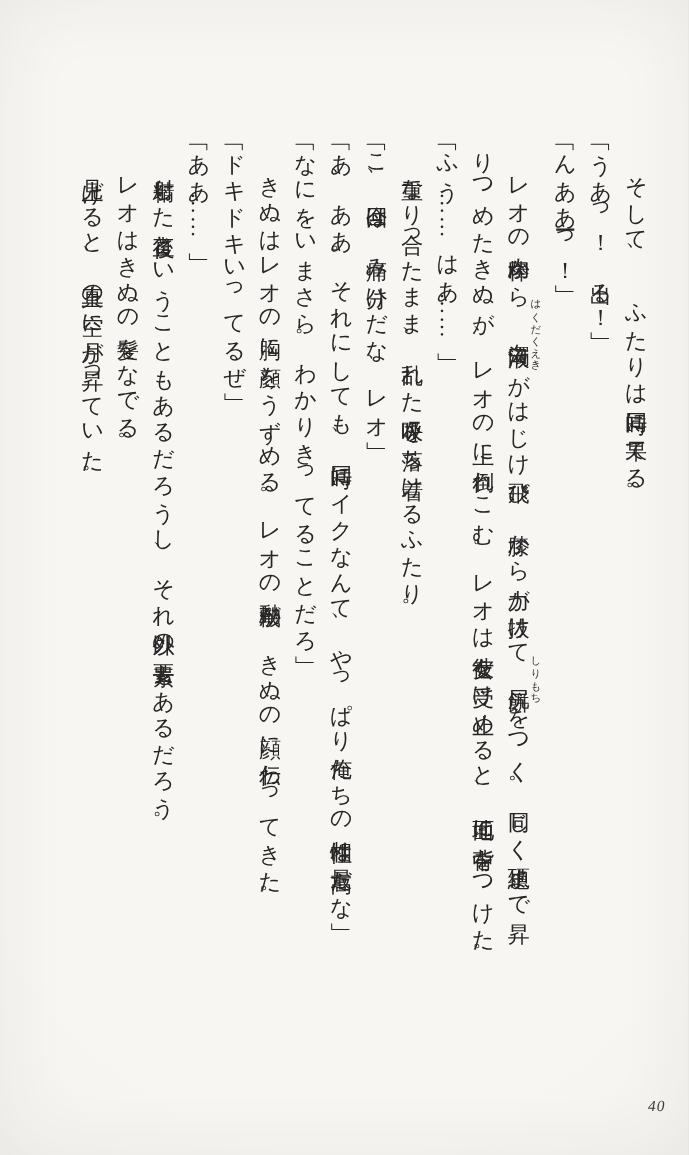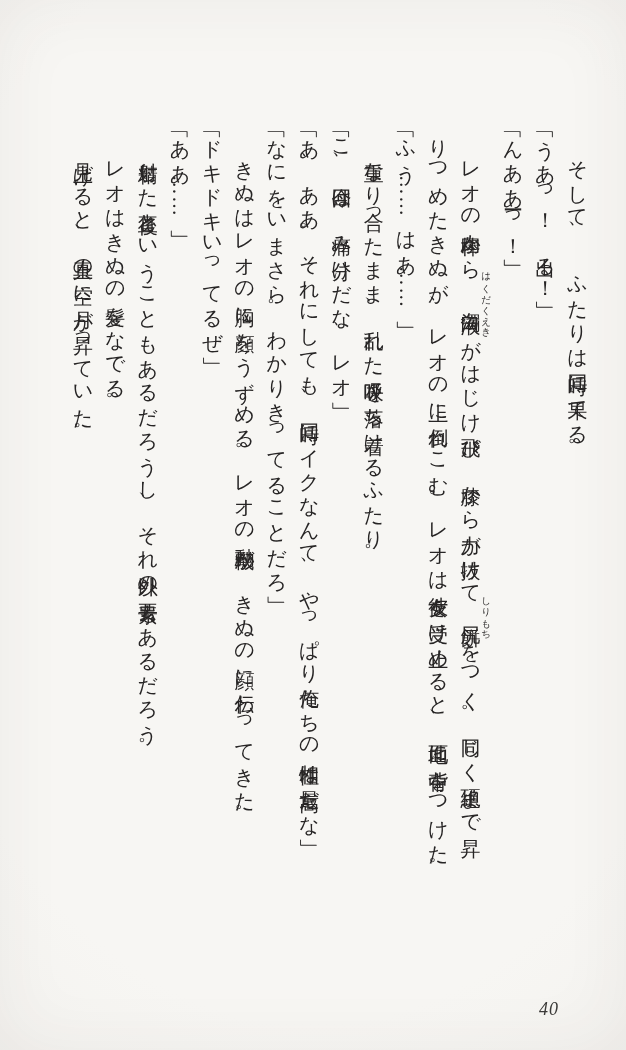--- a/index.html
+++ b/index.html
@@ -47,25 +47,25 @@
   }
   rt {
     font-size: 9.5px;
     letter-spacing: 0.2px;
     color: #2e2c2c;
     font-weight: 400;
   }
   .page-number {
     position: absolute;
     top: 999px;
-    left: 532px;
+    left: 580px;
     width: 34px;
     text-align: center;
     font-style: italic;
-    font-size: 18px;
+    font-size: 14px;
     letter-spacing: 1px;
     color: #3b3a38;
   }
 </style>
 </head>
 <body>
 
 <div class="page">
   <div class="text-area">
       <p class="col indent">そして、　ふたりは同時に果てる。</p>

